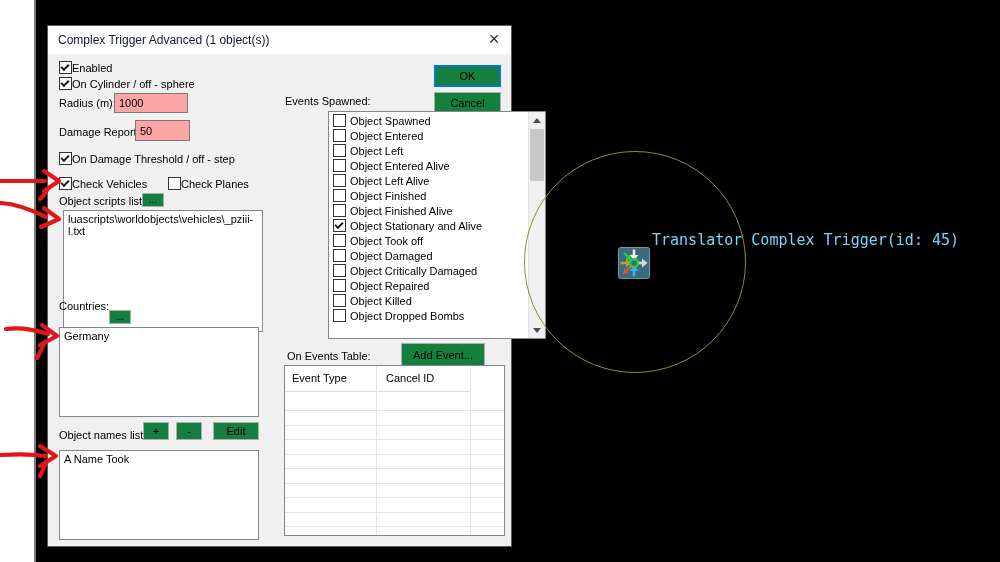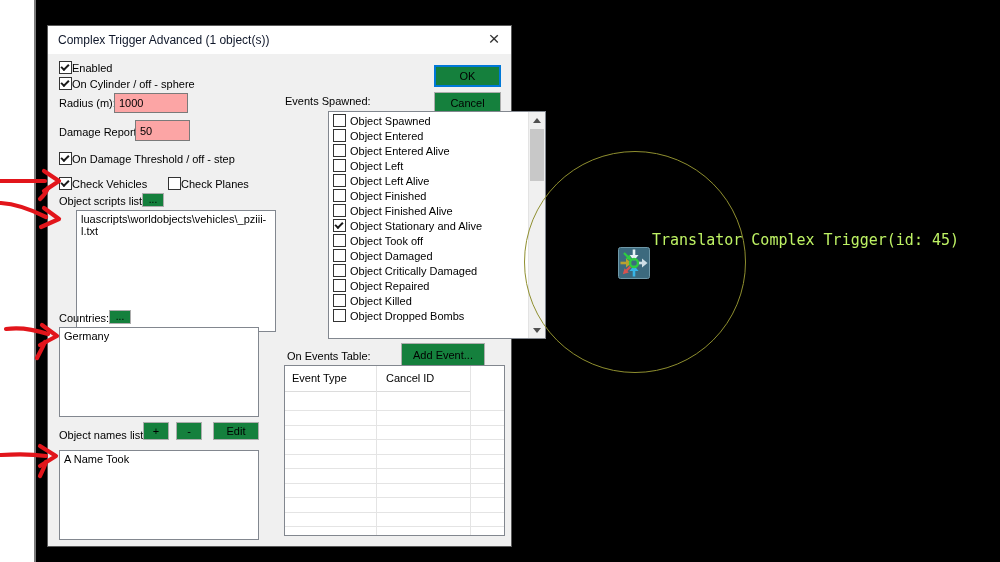--- a/index.html
+++ b/index.html
@@ -46,21 +46,21 @@
           border:1px solid #82878f;box-sizing:border-box;}
   .etable .hline{position:absolute;left:0;width:100%;height:1px;background:#e4e4e4;}
   .etable .vline{position:absolute;top:0;width:1px;height:100%;background:#e4e4e4;}
   .etable .hdr{position:absolute;top:6px;font-size:11px;color:#000;}
   .hdr-underline{position:absolute;left:0;top:25px;width:186px;height:1px;background:#dcdcdc;}
   
   .trigger-circle{position:absolute;left:524px;top:151px;width:222px;height:222px;border-radius:50%;
                   border:1px solid #8f8f2f;box-sizing:border-box;}
   .trigger-icon{position:absolute;left:618px;top:247px;width:32px;height:32px;}
   .game-label{position:absolute;left:652px;top:231px;font-family:"DejaVu Sans Mono",monospace;
-              font-size:15px;color:#bef264;white-space:nowrap;letter-spacing:0px;}
+              font-size:15px;color:#7dd3fc;white-space:nowrap;letter-spacing:0px;}
   .annot{position:absolute;left:0;top:0;width:1000px;height:562px;pointer-events:none;}
 </style>
 </head>
 <body>
 
 <div class="canvas">
 
   <div class="left-strip"></div>
 
   <div class="dialog">
@@ -100,25 +100,25 @@
     </div>
     <div class="row" style="left:120px;top:151px">
       <span class="cb"></span>
       <span class="lbl">Check Planes</span>
     </div>
 
     <div class="row" style="left:11px;top:169px">
       <span class="lbl">Object scripts list</span>
     </div>
     <div class="btn mini" style="left:94px;top:167px;width:22px;height:14px">...</div>
-    <div class="listbox" style="left:28px;top:184px;width:200px;height:122px">
+    <div class="listbox" style="left:15px;top:184px;width:200px;height:122px">
       <div>luascripts\worldobjects\vehicles\_pziii-l.txt</div>
     </div>
 
-    <div class="row" style="left:11px;top:286px">
+    <div class="row" style="left:11px;top:274px">
       <span class="lbl">Countries:</span>
     </div>
     <div class="btn mini" style="left:61px;top:284px;width:22px;height:14px">...</div>
     <div class="listbox" style="left:11px;top:301px;width:200px;height:90px">
       <div>Germany</div>
     </div>
 
     <div class="row" style="left:11px;top:403px">
       <span class="lbl">Object names list:</span>
     </div>
@@ -140,25 +140,25 @@
           <div class="ev-row">
             <span class="cb"></span>
             <span class="lbl">Object Spawned</span>
           </div>
           <div class="ev-row">
             <span class="cb"></span>
             <span class="lbl">Object Entered</span>
           </div>
           <div class="ev-row">
             <span class="cb"></span>
+            <span class="lbl">Object Left</span>
+          </div>
+          <div class="ev-row">
+            <span class="cb"></span>
             <span class="lbl">Object Entered Alive</span>
-          </div>
-          <div class="ev-row">
-            <span class="cb"></span>
-            <span class="lbl">Object Left</span>
           </div>
           <div class="ev-row">
             <span class="cb"></span>
             <span class="lbl">Object Left Alive</span>
           </div>
           <div class="ev-row">
             <span class="cb"></span>
             <span class="lbl">Object Finished</span>
           </div>
           <div class="ev-row">

